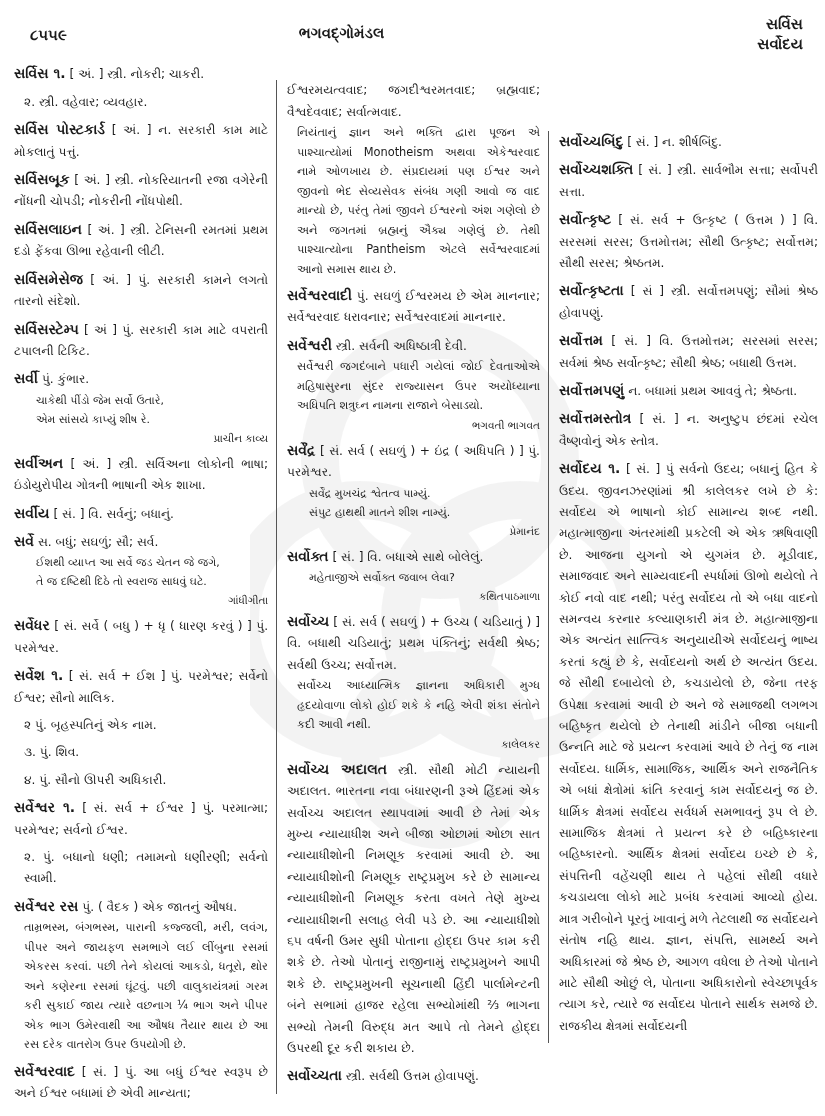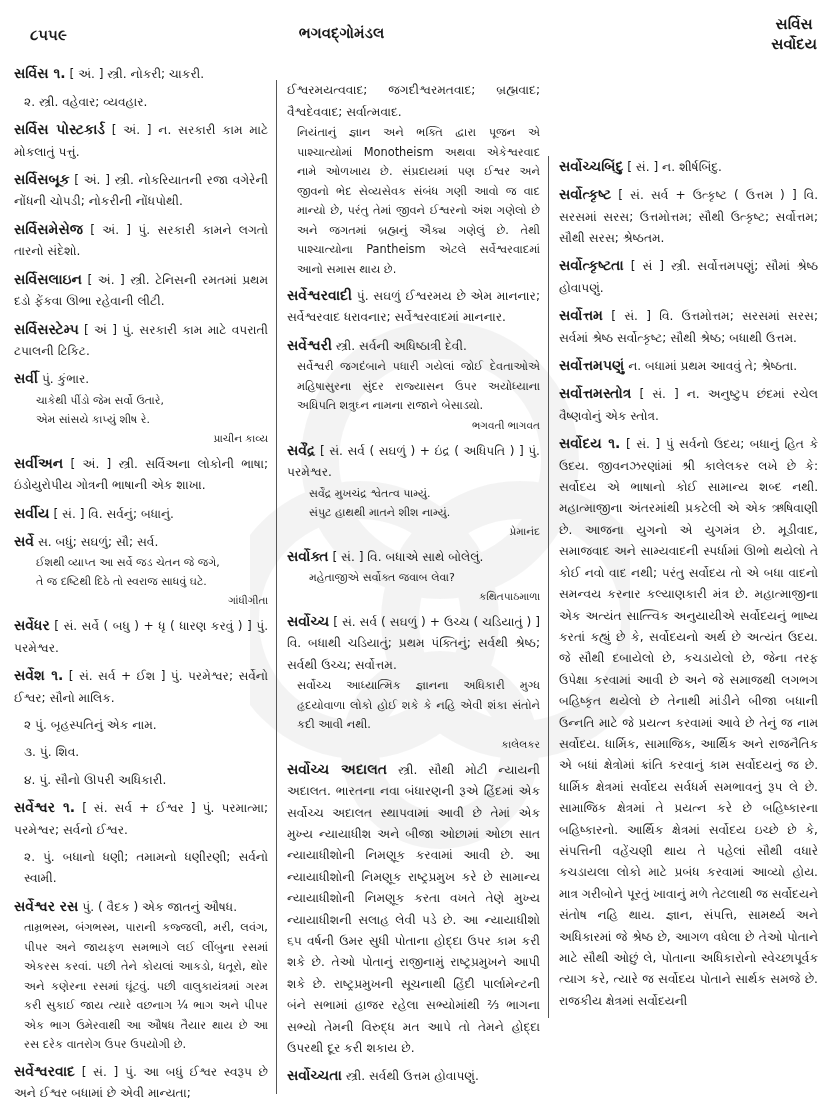--- a/index.html
+++ b/index.html
@@ -17,21 +17,21 @@
     position: absolute; left: 0; top: 0; width: 825px; height: 58px;
   }
   .page-num {
     position: absolute; left: 22px; top: 26px; font-size: 15px; font-weight: bold; margin-left: 8px;
   }
   .book-title {
     position: absolute; left: 0; width: 683px; top: 24px; text-align: center;
     font-size: 15px; font-weight: bold;
   }
   .guide {
-    position: absolute; right: 8px; top: 14px; text-align: center;
+    position: absolute; right: 22px; top: 14px; text-align: right;
     font-size: 15px; font-weight: bold; line-height: 20px;
   }
   .cols {
     position: absolute; top: 62px; left: 14px; width: 808px; height: 1050px;
     display: flex;
     align-items: center;
   }
   .col {
     box-sizing: border-box; overflow: hidden;
     font-size: 12.2px; line-height: 21.4px; text-align: justify;
@@ -75,24 +75,24 @@
       <div class="entry">
         <div class="sub">૨. સ્ત્રી. વહેવાર; વ્યવહાર.</div>
       </div>
       <div class="entry">
         <div><span class="hw">સર્વિસ પોસ્ટકાર્ડ</span> <span>[ અં. ] ન. સરકારી કામ માટે મોકલાતું પત્તું.</span></div>
       </div>
       <div class="entry">
         <div><span class="hw">સર્વિસબૂક</span> <span>[ અં. ] સ્ત્રી. નોકરિયાતની રજા વગેરેની નોંધની ચોપડી; નોકરીની નોંધપોથી.</span></div>
       </div>
       <div class="entry">
+        <div><span class="hw">સર્વિસલાઇન</span> <span>[ અં. ] સ્ત્રી. ટેનિસની રમતમાં પ્રથમ દડો ફેંકવા ઊભા રહેવાની લીટી.</span></div>
+      </div>
+      <div class="entry">
         <div><span class="hw">સર્વિસમેસેજ</span> <span>[ અં. ] પું. સરકારી કામને લગતો તારનો સંદેશો.</span></div>
-      </div>
-      <div class="entry">
-        <div><span class="hw">સર્વિસલાઇન</span> <span>[ અં. ] સ્ત્રી. ટેનિસની રમતમાં પ્રથમ દડો ફેંકવા ઊભા રહેવાની લીટી.</span></div>
       </div>
       <div class="entry">
         <div><span class="hw">સર્વિસસ્ટેમ્પ</span> <span>[ અં ] પું. સરકારી કામ માટે વપરાતી ટપાલની ટિકિટ.</span></div>
       </div>
       <div class="entry">
         <div><span class="hw">સર્વી</span> <span>પું. કુંભાર.</span></div>
         <div class="quote">ચાકેથી પીંડો જેમ સર્વો ઉતારે,</div>
         <div class="quote">એમ સાંસયે કાપ્યું શીષ રે.</div>
         <div class="source">પ્રાચીન કાવ્ય</div>
       </div>
@@ -171,20 +171,23 @@
       </div>
       <div class="entry">
         <div><span class="hw">સર્વોચ્ચતા</span> <span>સ્ત્રી. સર્વથી ઉત્તમ હોવાપણું.</span></div>
       </div>
     </div>
   <div class="col col3" id="col-2">
       <div class="entry">
         <div><span class="hw">સર્વોચ્ચબિંદુ</span> <span>[ સં. ] ન. શીર્ષબિંદુ.</span></div>
       </div>
       <div class="entry">
+        <div><span class="hw">સર્વોચ્ચશક્તિ</span> <span>[ સં. ] સ્ત્રી. સાર્વભૌમ સત્તા; સર્વોપરી સત્તા.</span></div>
+      </div>
+      <div class="entry">
         <div><span class="hw">સર્વોત્કૃષ્ટ</span> <span>[ સં. સર્વ + ઉત્કૃષ્ટ ( ઉત્તમ ) ] વિ. સરસમાં સરસ; ઉત્તમોત્તમ; સૌથી ઉત્કૃષ્ટ; સર્વોત્તમ; સૌથી સરસ; શ્રેષ્ઠતમ.</span></div>
       </div>
       <div class="entry">
         <div><span class="hw">સર્વોત્કૃષ્ટતા</span> <span>[ સં ] સ્ત્રી. સર્વોત્તમપણું; સૌમાં શ્રેષ્ઠ હોવાપણું.</span></div>
       </div>
       <div class="entry">
         <div><span class="hw">સર્વોત્તમ</span> <span>[ સં. ] વિ. ઉત્તમોત્તમ; સરસમાં સરસ; સર્વમાં શ્રેષ્ઠ સર્વોત્કૃષ્ટ; સૌથી શ્રેષ્ઠ; બધાથી ઉત્તમ.</span></div>
       </div>
       <div class="entry">
         <div><span class="hw">સર્વોત્તમપણું</span> <span>ન. બધામાં પ્રથમ આવવું તે; શ્રેષ્ઠતા.</span></div>

